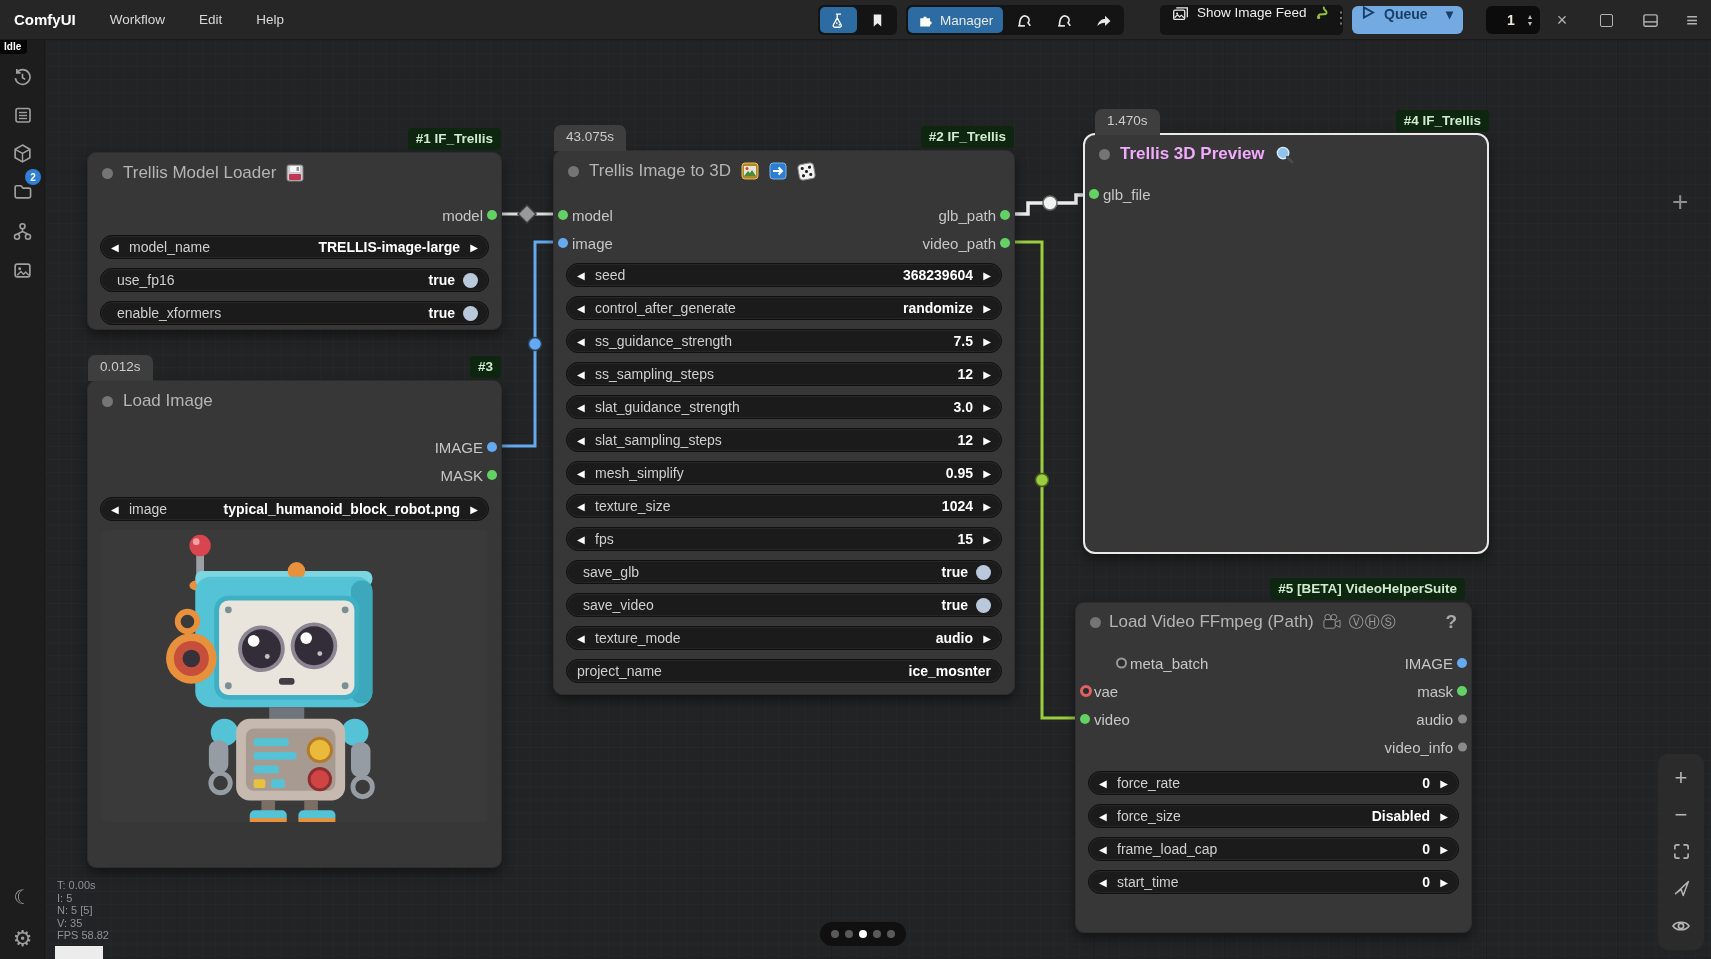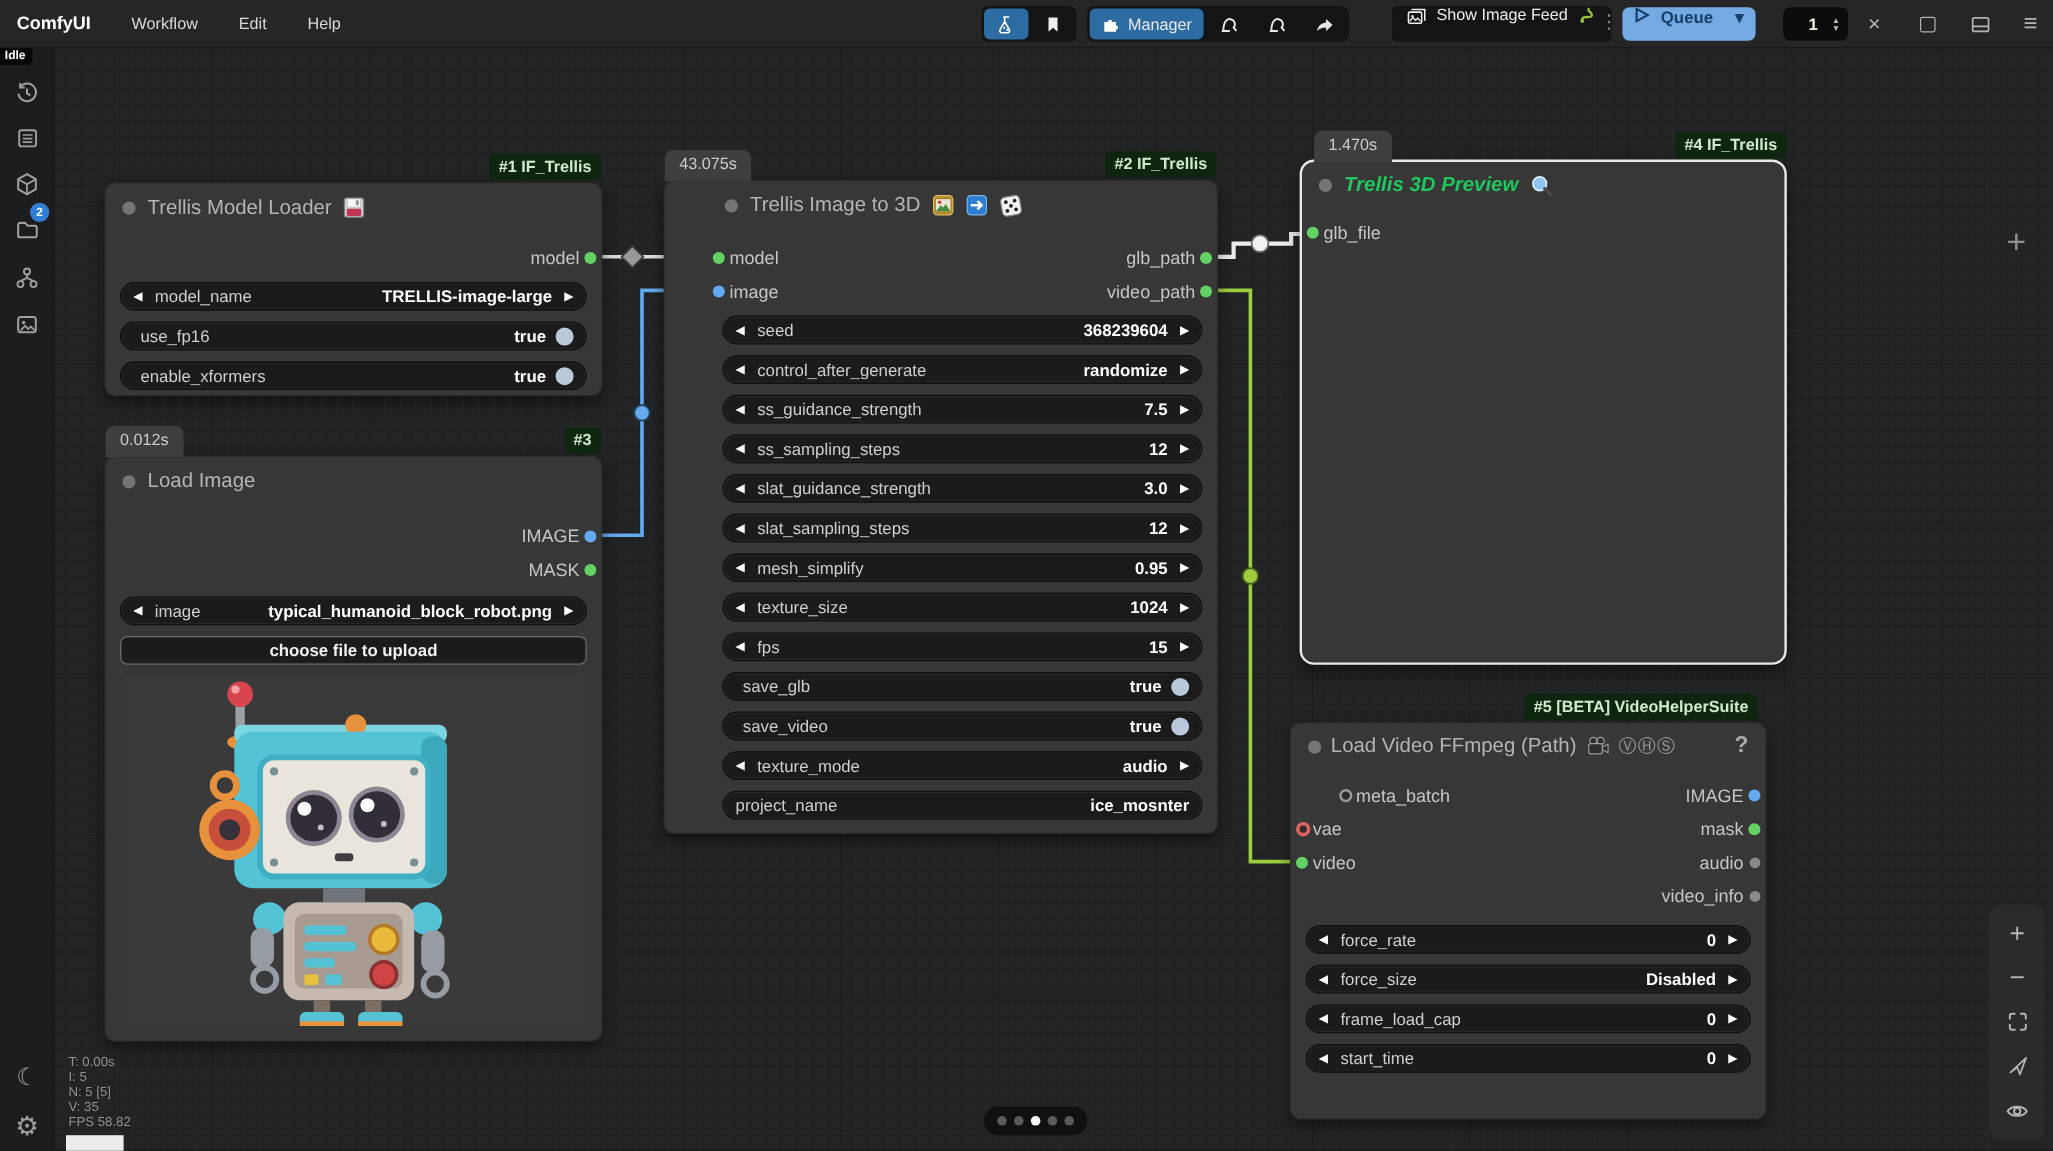--- a/index.html
+++ b/index.html
@@ -332,23 +332,20 @@
     <span class="right">MASK</span>
     <span class="pdot out g"></span>
   </div>
   <div class="widgets" style="margin-top:8px;">
       <div class="widget">
         <span class="warr l">◀</span>
         <span class="wlabel">image</span>
         <span class="wvalue">typical_humanoid_block_robot.png</span>
         <span class="warr r">▶</span>
       </div>
-      <div class="widget wbtn">
-        <span class="wbtntext">choose file to upload</span>
-      </div>
     </div>
   <div class="img-preview">
     <svg width="387" height="292" viewBox="0 0 390 300">
       <rect x="0" y="0" width="390" height="300" fill="#3a3a3a"></rect>
 
       <rect x="93" y="20" width="8" height="38" rx="3" fill="#9aa0a6"></rect>
       <circle cx="97" cy="16" r="11" fill="#d8454f"></circle>
       <circle cx="93" cy="12" r="3.5" fill="#f4a0a6"></circle>
       <ellipse cx="97" cy="57" rx="11" ry="6" fill="#e8913c"></ellipse>
 
@@ -397,21 +394,21 @@
       <rect x="160" y="278" width="14" height="14" fill="#7b6e64"></rect>
       <rect x="204" y="278" width="14" height="14" fill="#7b6e64"></rect>
       <rect x="148" y="288" width="38" height="12" rx="5" fill="#54c3d6"></rect>
       <rect x="148" y="296" width="38" height="4" fill="#e8913c"></rect>
       <rect x="198" y="288" width="38" height="12" rx="5" fill="#54c3d6"></rect>
       <rect x="198" y="296" width="38" height="4" fill="#e8913c"></rect>
     </svg>
   </div>
 </div>
 
-<div class="node" style="left:553px;top:150px;width:462px;height:545px;padding-left:36px;">
+<div class="node" style="left:553px;top:150px;width:462px;height:545px;">
   <div class="timing" style="left:0;">43.075s</div>
   <div class="nbadge" style="right:0;">#2 IF_Trellis</div>
   <div class="node-title">
     <span class="tdot0"></span>
     <span>Trellis Image to 3D</span>
     <span class="mini-icon">
       <svg width="18" height="18" viewBox="0 0 18 18">
           <rect x="1" y="1" width="16" height="16" rx="3" fill="#b08828" stroke="#e0c060"></rect>
           <rect x="3" y="4" width="12" height="10" fill="#e8e4d8"></rect>
           <polygon points="3,14 7,9 9,11 11,8 15,14" fill="#4a8a3a"></polygon>
@@ -523,21 +520,21 @@
         <span class="wvalue">ice_mosnter</span>
       </div>
     </div>
 </div>
 
 <div class="node selected" style="left:1083px;top:133px;width:406px;height:421px;border-radius:12px;">
   <div class="timing" style="left:10px;">1.470s</div>
   <div class="nbadge" style="right:-2px;">#4 IF_Trellis</div>
   <div class="node-title" style="height:38px;">
     <span class="tdot0"></span>
-    <span style="color:#22c55e;font-weight:bold;font-style:italic;">Trellis 3D Preview</span>
+    <span style="color:#f0abfc;font-weight:bold;">Trellis 3D Preview</span>
     <span class="mini-icon">
       <svg width="19" height="19" viewBox="0 0 20 20">
           <circle cx="8.5" cy="8.5" r="6" fill="#8ec4ee" stroke="#d9ecfc" stroke-width="1.5"></circle>
           <line x1="13" y1="13" x2="18" y2="18" stroke="#4a4a4a" stroke-width="3" stroke-linecap="round"></line>
         </svg>
     </span>
   </div>
   <div class="srow" style="margin-top:7px;">
     <span class="pdot in g"></span>
     <span>glb_file</span>

